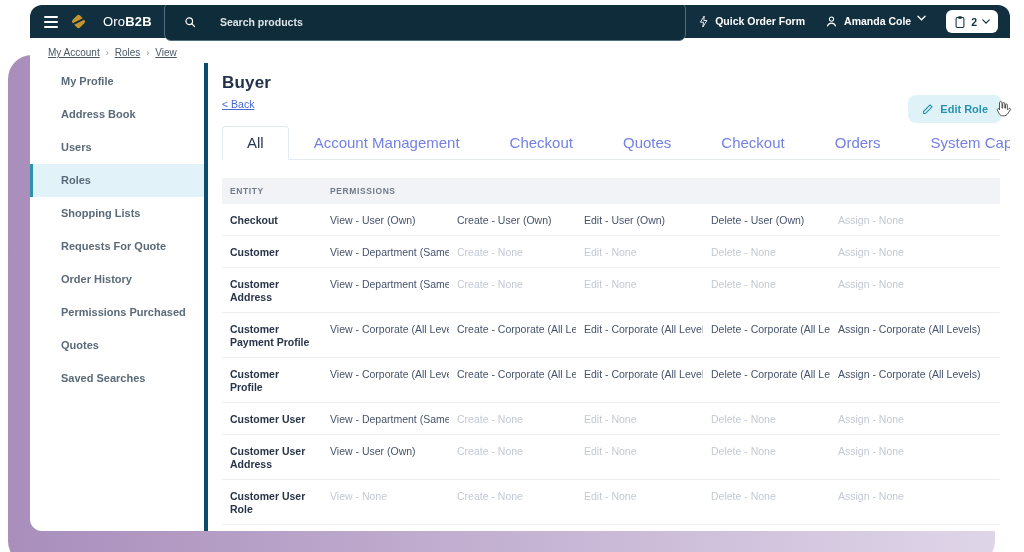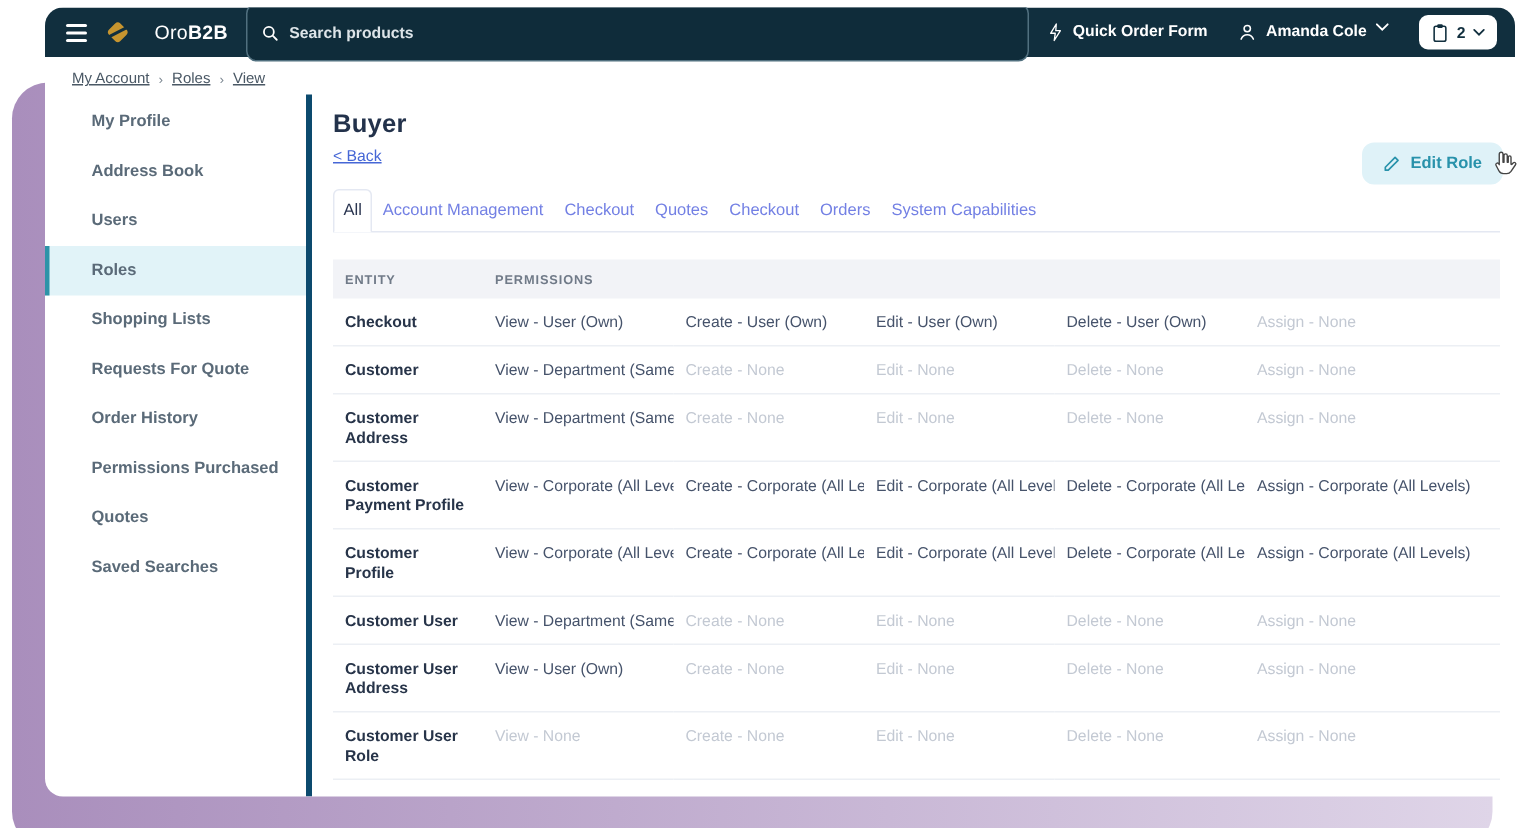--- a/index.html
+++ b/index.html
@@ -42,21 +42,21 @@
     height:33px;flex:0 0 33px;background:var(--topbar-bg);
     display:flex;align-items:center;padding:0 12px 0 14px;gap:12px;color:#fff;
   }
   .burger{display:flex;flex-direction:column;gap:3px;cursor:pointer;}
   .burger span{display:block;width:14px;height:2px;background:#fff;border-radius:1px;}
   .logo{display:flex;align-items:center;gap:16px;}
   .logo-text{font-size:13px;letter-spacing:.2px;color:#fff;}
   .logo-text b{font-weight:bold;}
   .searchbox{
     width:585px;height:39px;border:1px solid #51707F;border-radius:7px;
-    background:#0F2C3A;display:flex;align-items:center;gap:7px;padding:0 9px;
+    background:#0F2C3A;display:flex;align-items:center;gap:24px;padding:0 19px;
   }
   .searchbox input{
     background:transparent;border:0;outline:none;color:#fff;
     font-size:10.5px;font-weight:bold;width:100%;
     font-family:"Liberation Sans", sans-serif;
   }
   .searchbox input::placeholder{color:#E9EFF2;opacity:.95;}
   .top-right{margin-left:auto;display:flex;align-items:center;gap:20px;}
   .top-link{display:flex;align-items:flex-start;gap:6px;font-size:10.5px;font-weight:bold;cursor:pointer;white-space:nowrap;}
   .cart-btn{
@@ -85,21 +85,21 @@
   .back-link{display:inline-block;font-size:10.5px;color:var(--link-blue);text-decoration:underline;margin-top:5px;cursor:pointer;}
   .edit-btn{
     position:absolute;right:8px;top:32px;display:flex;align-items:center;gap:6px;
     background:var(--edit-button-bg);color:var(--edit-button-text);
     font-size:11px;font-weight:bold;border:0;border-radius:8px;
     padding:8px 14px;cursor:pointer;font-family:"Liberation Sans", sans-serif;
   }
   
   .tabs{display:flex;align-items:flex-end;border-bottom:1px solid #E4E8F2;margin-top:14px;}
   .tab{
-    font-size:11px;color:var(--tab-text);padding:7px 6px 8px;cursor:pointer;
+    font-size:15px;color:var(--tab-text);padding:7px 24px 8px;cursor:pointer;
     border:1px solid transparent;margin-bottom:-1px;white-space:nowrap;
   }
   .tab.active{
     color:#2A3550;background:#fff;border-color:#E4E8F2;border-bottom-color:#fff;
     border-radius:4px 4px 0 0;
   }
   
   table{width:100%;border-collapse:collapse;table-layout:fixed;margin-top:18px;}
   col.c-entity{width:100px;}
   col.c-perm{width:127px;}

